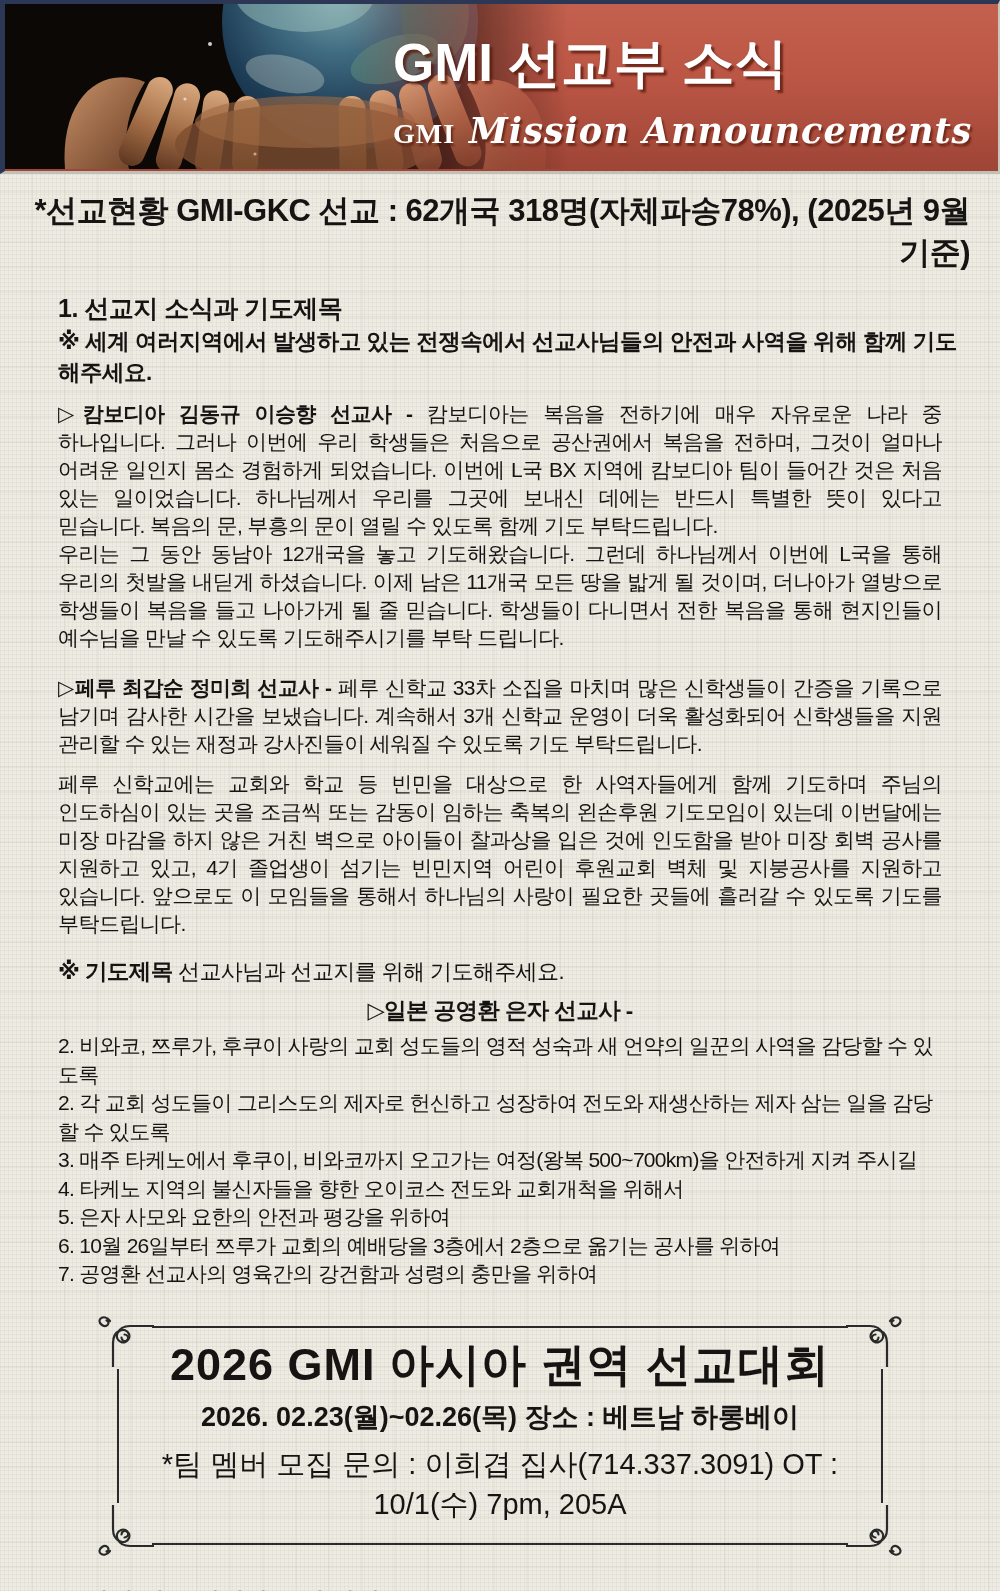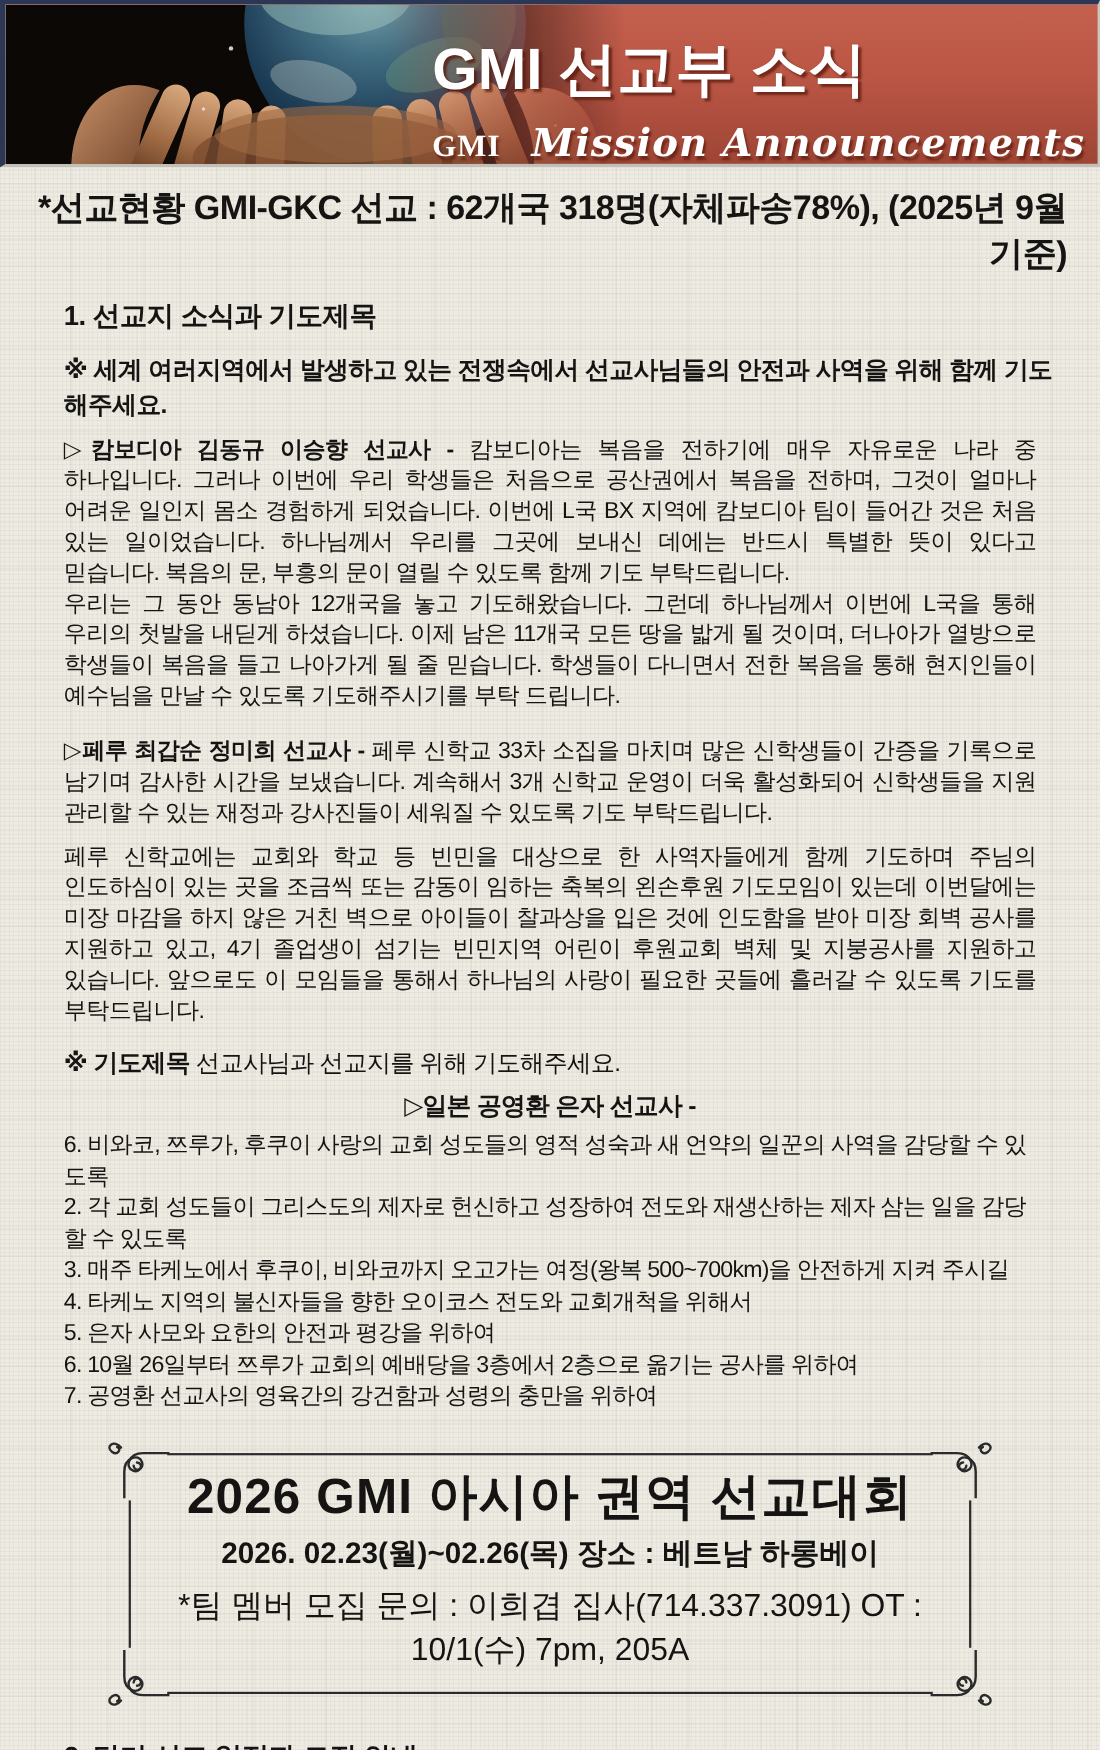--- a/index.html
+++ b/index.html
@@ -10,49 +10,49 @@
     background-color:#edebe2;
     background-image:
       repeating-linear-gradient(0deg, rgba(120,115,100,0.06) 0 1px, transparent 1px 4px),
       repeating-linear-gradient(90deg, rgba(120,115,100,0.06) 0 1px, transparent 1px 4px),
       repeating-linear-gradient(0deg, transparent 0 23px, rgba(160,150,130,0.08) 23px 25px),
       repeating-linear-gradient(90deg, transparent 0 31px, rgba(160,150,130,0.07) 31px 33px);
     overflow:hidden;
   }
   
   .header{
-    position:relative;height:152px;box-sizing:border-box;
+    position:relative;height:174px;box-sizing:border-box;
     background:linear-gradient(180deg,#c4604e 0%,#bb5645 45%,#9e4536 100%);
     border-left:5px solid #2c3756;border-top:4px solid #2c3756;
     border-right:2px solid #c9c6be;border-bottom:3px solid #c2bfb7;
     overflow:hidden;
   }
   .photo{
     position:absolute;left:0;top:0;width:580px;height:165px;
     -webkit-mask-image:linear-gradient(to right,#000 60%,transparent 97%);
     mask-image:linear-gradient(to right,#000 60%,transparent 97%);
   }
   .titles{position:absolute;left:388px;top:24px;white-space:nowrap;}
   .title-ko{
     font-size:53px;font-weight:bold;color:#fff;letter-spacing:0px;
     text-shadow:3px 3px 2px rgba(90,25,12,.75), 0 0 1px rgba(90,25,12,.6);
   }
   .title-en{margin-top:10px;color:#fff;text-shadow:2px 3px 2px rgba(90,25,12,.7);}
   .title-en .gmi{font-size:28px;font-weight:bold;letter-spacing:1px;font-family:Liberation Serif, serif;}
   .title-en .script{
     font-family:"DejaVu Serif","Liberation Serif",serif;
-    font-style:italic;font-weight:bold;font-size:35px;letter-spacing:1px;margin-left:28px;
+    font-style:italic;font-weight:bold;font-size:35px;letter-spacing:1px;margin-left:14px;
   }
   
   .content{padding:0 30px;}
   .status-line{
     margin-top:16px;text-align:right;font-weight:bold;font-size:31px;letter-spacing:-0.5px;
   }
   .h1{margin-top:18px;font-weight:bold;font-size:25px;letter-spacing:-0.5px;padding-left:28px;}
-  .notice{margin-top:18px;font-weight:bold;font-size:22.5px;letter-spacing:-0.5px;padding-left:28px;}
+  .notice{margin-top:1px;font-weight:bold;font-size:22.5px;letter-spacing:-0.5px;padding-left:28px;}
   .para{
     margin:0;padding:0 28px;font-size:21px;line-height:28px;letter-spacing:-0.6px;
     text-align:justify;word-break:keep-all;
   }
   .para.first{margin-top:12px;}
   .para.gap{margin-top:22px;}
   .para.smallgap{margin-top:12px;}
   .lead{font-weight:bold;}
   .prayer{margin-top:18px;padding:0 28px;font-size:22px;letter-spacing:-0.6px;}
   .prayer .lead{font-size:22.5px;}
@@ -160,21 +160,21 @@
 
   <p class="para gap"><span class="lead">▷페루 최갑순 정미희 선교사 - </span><span>페루 신학교 33차 소집을 마치며 많은 신학생들이 간증을 기록으로 남기며 감사한 시간을 보냈습니다. 계속해서 3개 신학교 운영이 더욱 활성화되어 신학생들을 지원 관리할 수 있는 재정과 강사진들이 세워질 수 있도록 기도 부탁드립니다.</span></p>
 
   <p class="para smallgap"><span>페루 신학교에는 교회와 학교 등 빈민을 대상으로 한 사역자들에게 함께 기도하며 주님의 인도하심이 있는 곳을 조금씩 또는 감동이 임하는 축복의 왼손후원 기도모임이 있는데 이번달에는 미장 마감을 하지 않은 거친 벽으로 아이들이 찰과상을 입은 것에 인도함을 받아 미장 회벽 공사를 지원하고 있고, 4기 졸업생이 섬기는 빈민지역 어린이 후원교회 벽체 및 지붕공사를 지원하고 있습니다. 앞으로도 이 모임들을 통해서 하나님의 사랑이 필요한 곳들에 흘러갈 수 있도록 기도를 부탁드립니다.</span></p>
 
   <div class="prayer"><span class="lead">※ 기도제목</span><span> 선교사님과 선교지를 위해 기도해주세요.</span></div>
 
   <div class="japan-lead">▷일본 공영환 은자 선교사 -</div>
 
   <ul class="jlist">
-    <li>6. 비와코, 쯔루가, 후쿠이 사랑의 교회 성도들의 영적 성숙과 새 언약의 일꾼의 사역을 감당할 수 있도록</li>
+    <li>2. 비와코, 쯔루가, 후쿠이 사랑의 교회 성도들의 영적 성숙과 새 언약의 일꾼의 사역을 감당할 수 있도록</li>
     <li>2. 각 교회 성도들이 그리스도의 제자로 헌신하고 성장하여 전도와 재생산하는 제자 삼는 일을 감당할 수 있도록</li>
     <li>3. 매주 타케노에서 후쿠이, 비와코까지 오고가는 여정(왕복 500~700km)을 안전하게 지켜 주시길</li>
     <li>4. 타케노 지역의 불신자들을 향한 오이코스 전도와 교회개척을 위해서</li>
     <li>5. 은자 사모와 요한의 안전과 평강을 위하여</li>
     <li>6. 10월 26일부터 쯔루가 교회의 예배당을 3층에서 2층으로 옮기는 공사를 위하여</li>
     <li>7. 공영환 선교사의 영육간의 강건함과 성령의 충만을 위하여</li>
   </ul>
 
   <div class="conf-box">
     <span class="conf-line top"></span>

